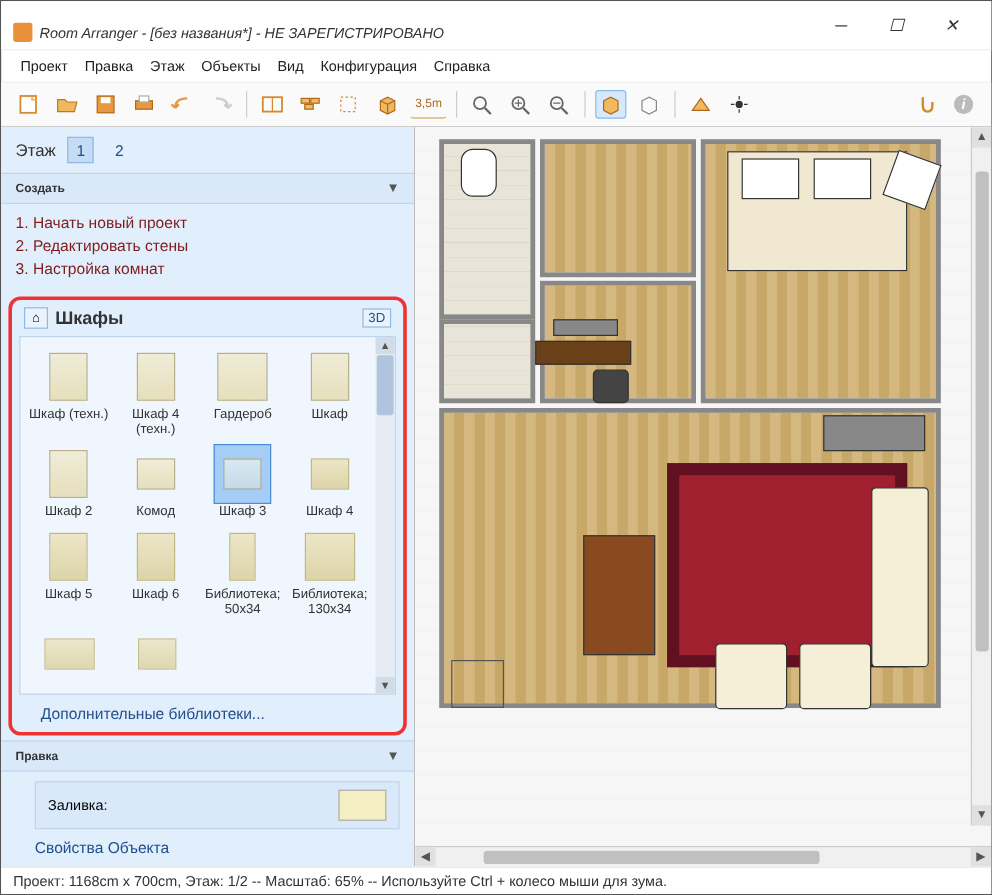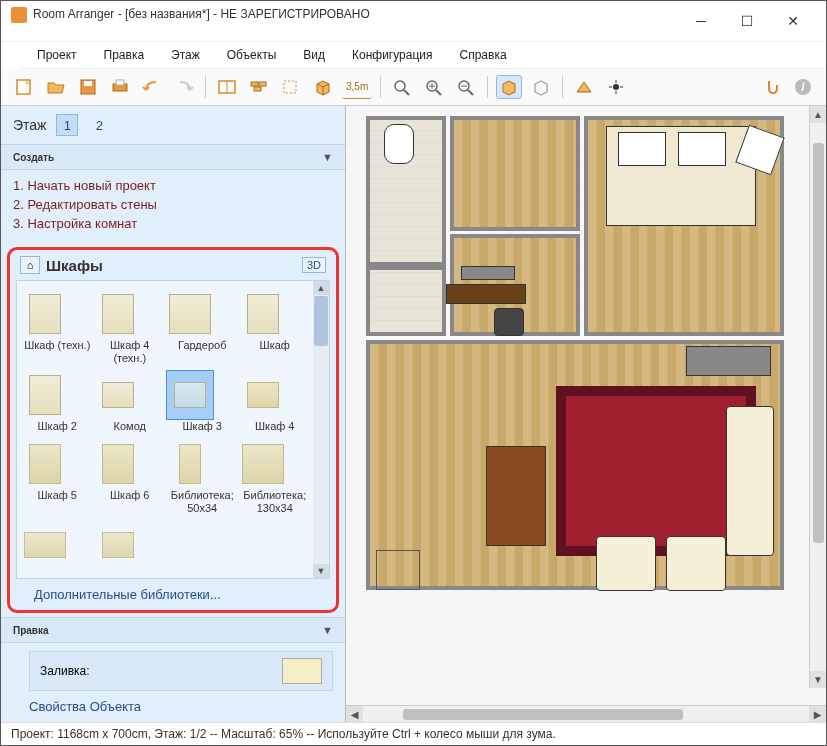--- a/index.html
+++ b/index.html
@@ -1,23 +1,23 @@
 <!DOCTYPE html>
 <html><head>
 <meta charset="utf-8">
 <style>
 * { box-sizing: border-box; margin: 0; padding: 0; }
 body { font-family: "Segoe UI", Tahoma, sans-serif; font-size: 12px; background: #000; width: 827px; height: 746px; overflow: hidden; }
 .window { background: #fff; width: 827px; height: 746px; display: flex; flex-direction: column; border: 1px solid #555; }
-.titlebar { display: flex; align-items: flex-start; padding: 6px 10px; background: #fff; border-bottom: 1px solid #eee; }
+.titlebar { display: flex; align-items: flex-end; padding: 6px 10px; background: #fff; border-bottom: 1px solid #eee; font-style: italic; }
 .titlebar .icon { width: 16px; height: 16px; background: #e8913a; border-radius: 2px; margin-right: 6px; }
 .titlebar .title { flex: 1; font-size: 12px; color: #333; }
 .winctrl { display: flex; gap: 0; }
 .winctrl div { width: 46px; height: 28px; display: flex; align-items: center; justify-content: center; font-size: 14px; color: #333; }
-.menubar { display: flex; gap: 23px; padding: 4px 14px; border-bottom: 1px solid #eee; margin-left: 20px; }
+.menubar { display: flex; gap: 10px; padding: 4px 14px; border-bottom: 1px solid #eee; }
 .menubar div { font-size: 12px; color: #222; padding: 2px 2px; }
 .toolbar { display: flex; align-items: center; gap: 6px; padding: 6px 10px; border-bottom: 1px solid #ccc; background: #fafafa; }
 .tbtn { width: 26px; height: 24px; display: flex; align-items: center; justify-content: center; border-radius: 3px; }
 .tbtn.active { background: #d6e8fb; border: 1px solid #8fb8e5; }
 .tsep { width: 1px; height: 22px; background: #ccc; margin: 0 2px; }
 .content { flex: 1; display: flex; min-height: 0; }
 .sidebar { width: 345px; background: #e1eefb; display: flex; flex-direction: column; border-right: 1px solid #bbb; }
 .floorlbl { display: flex; align-items: center; gap: 10px; padding: 8px 12px; }
 .floorlbl .lbl { font-size: 14px; color: #333; }
 .floorbtn { width: 22px; height: 22px; display: flex; align-items: center; justify-content: center; font-size: 13px; color: #234f8d; }
@@ -29,21 +29,21 @@
 .steps div { color: #7f1d1d; font-size: 13px; padding: 2px 0; cursor: pointer; }
 .libpanel { margin: 4px 6px; border: 3px solid #e33; border-radius: 10px; padding: 4px 4px 4px 4px; flex: 1; display: flex; flex-direction: column; min-height: 0; }
 .libhdr { display: flex; align-items: center; justify-content: space-between; padding: 2px 6px 4px; }
 .libhdr .left { display: flex; align-items: center; gap: 6px; }
 .homebtn { width: 20px; height: 18px; border: 1px solid #8fb8e5; background: #eaf3fd; display: flex; align-items: center; justify-content: center; font-size: 11px; }
 .libtitle { font-size: 15px; font-weight: 600; color: #333; }
 .btn3d { border: 1px solid #8fb8e5; padding: 1px 4px; font-size: 11px; background: #eaf3fd; color: #234f8d; }
 .libbody { flex: 1; display: flex; min-height: 0; background: #f0f6fd; border: 1px solid #c0d4ea; margin: 2px; }
 .libgrid { flex: 1; overflow: hidden; padding: 6px 2px 2px 4px; }
 .librow { display: flex; }
-.libitem { width: 73px; display: flex; flex-direction: column; padding: 2px 0 4px; }
+.libitem { width: 73px; display: flex; flex-direction: column; align-items: center; padding: 2px 0 4px; }
 .libitem.selected .thumb { background: #a5cdf5; border: 1px solid #4a8fd6; }
 .thumb { width: 48px; height: 50px; display: flex; align-items: center; justify-content: center; }
 .cab { width: 32px; height: 40px; background: linear-gradient(#f0ecd8,#e5dfbc); border: 1px solid #b8b08a; }
 .cab.short { height: 26px; }
 .cab.wide { width: 42px; }
 .cab.open { background: linear-gradient(#d8e8f0,#c5dae8); }
 .cab.shelf { background: linear-gradient(#ece6c8,#ddd4a8); border: 1px solid #c2b884; }
 .libitem .nm { font-size: 11px; text-align: center; color: #333; line-height: 1.15; word-break: break-word; padding: 0 2px; }
 .libscroll { width: 16px; background: #e5ecf3; display: flex; flex-direction: column; }
 .libscroll .up, .libscroll .dn { height: 14px; background: #d0dce8; display:flex;align-items:center;justify-content:center;font-size:9px;color:#555; }

